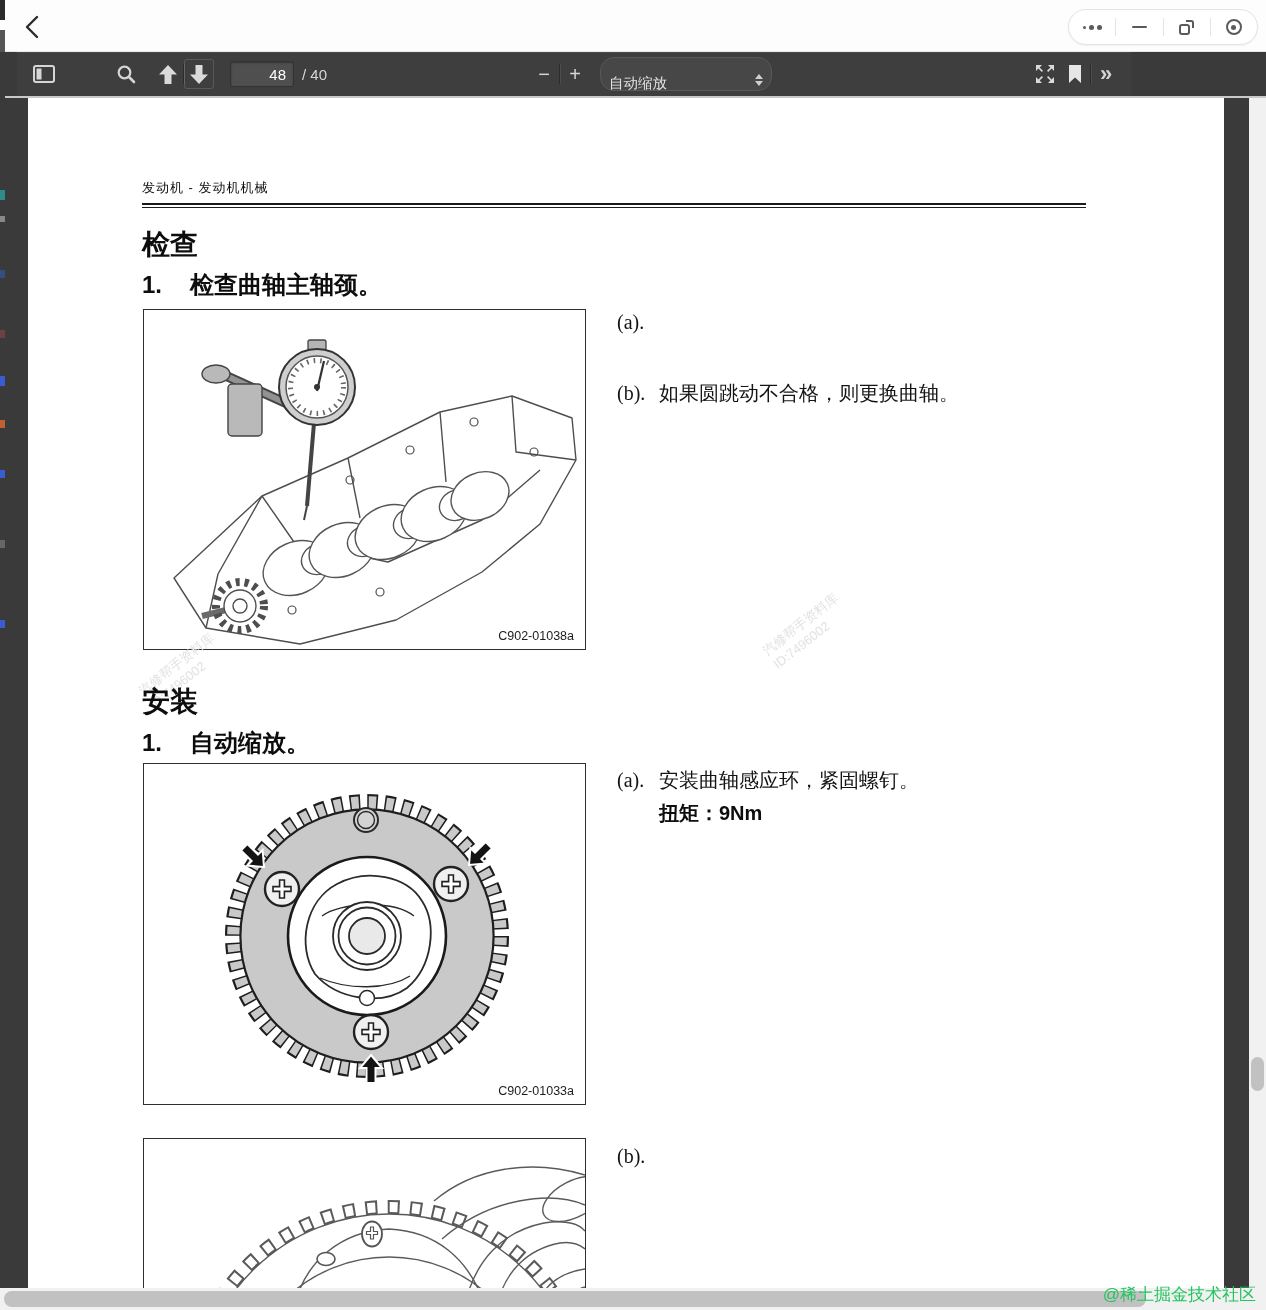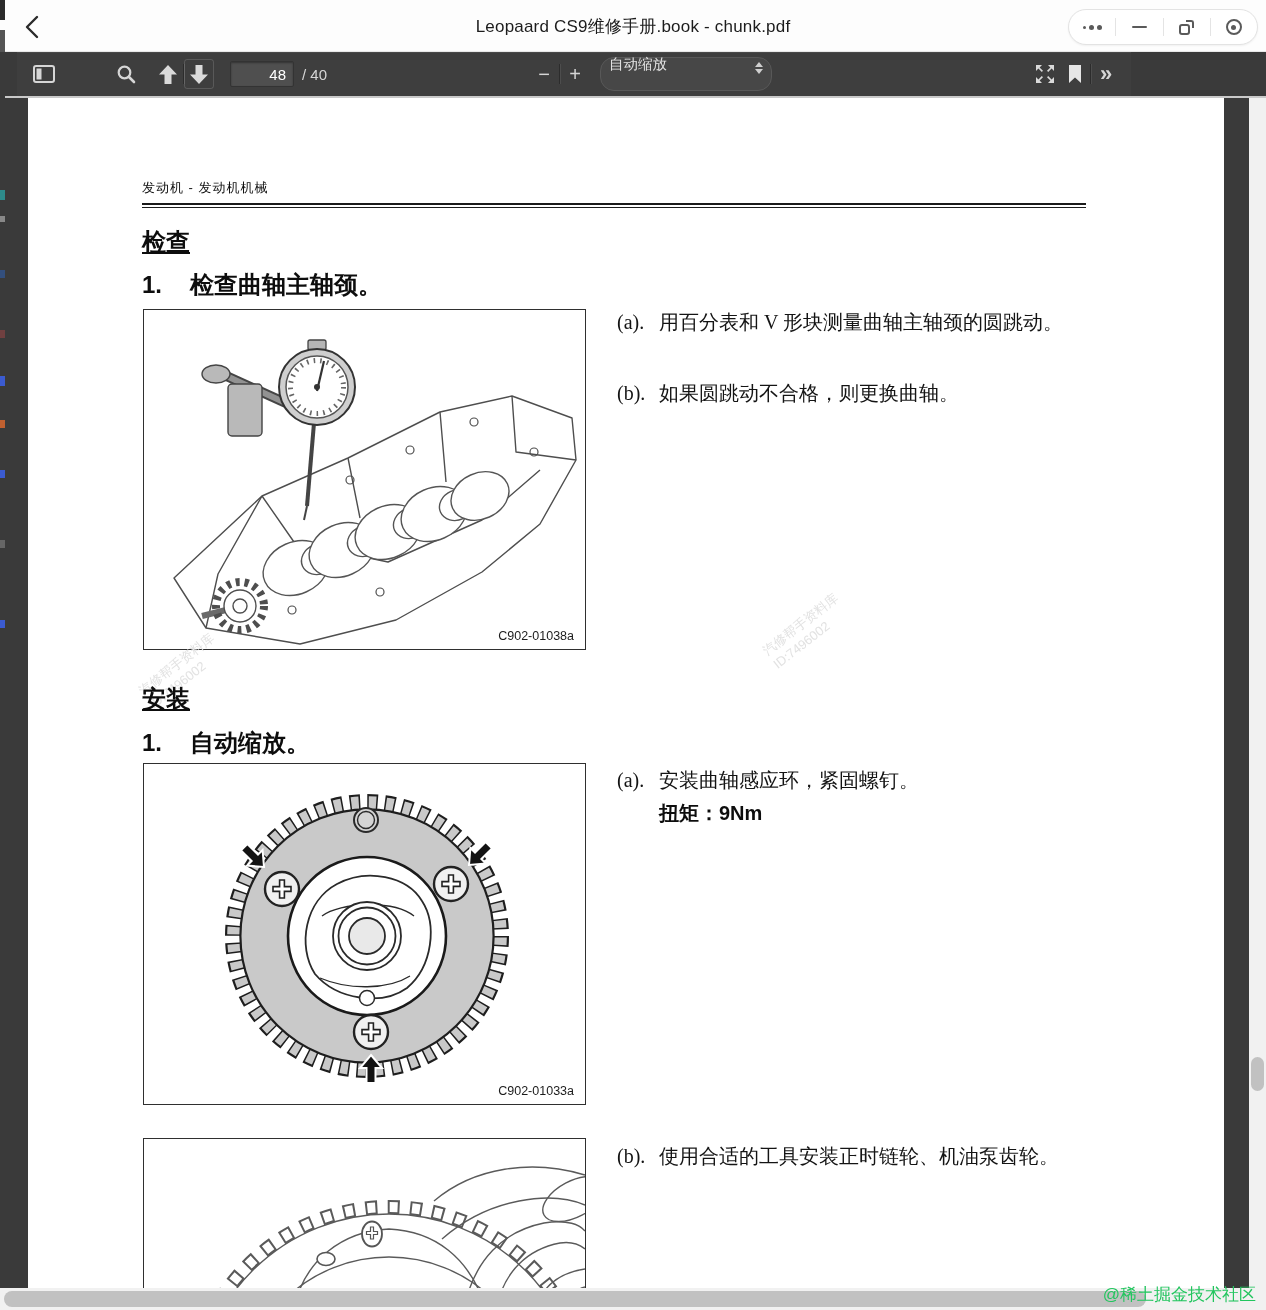--- a/index.html
+++ b/index.html
@@ -36,39 +36,39 @@
   .tb-abs { position:absolute; top:0; height:44px; display:flex; align-items:center; }
   .tb-btn { width:30px; height:30px; display:flex; align-items:center; justify-content:center;
     cursor:pointer; border-radius:2px; }
   .tb-sep { width:1px; height:20px; background:#2c2c2c; box-shadow:1px 0 0 rgba(255,255,255,.08); }
   .glyph { color:#d6d6d6; font-size:20px; line-height:1; }
   .page-input { width:64px; height:26px; background:#4f4f4f; border:1px solid #333;
     box-shadow:inset 0 1px 2px rgba(0,0,0,.35); color:#fff; font-size:15px; text-align:right;
     padding:0 7px; border-radius:2px; font-family:"Liberation Sans",sans-serif; }
   .page-total { color:#d6d6d6; font-size:15px; margin-left:8px; }
   .zoom-select { width:172px; height:28px; background:#474747; border:1px solid #585858;
-    border-radius:14px; display:flex; align-items:flex-end; cursor:pointer; padding:16px 8px; }
+    border-radius:14px; display:flex; align-items:flex-start; cursor:pointer; padding:16px 8px; }
   .zoom-select .val { color:#e3e3e3; font-size:14.5px; flex:1; }
   .spin { display:flex; flex-direction:column; gap:2px; }
   .spin i { width:0; height:0; border-left:4px solid transparent; border-right:4px solid transparent; }
   .spin .up { border-bottom:5px solid #cfcfcf; }
   .spin .dn { border-top:5px solid #cfcfcf; }
   .chev2 { color:#d6d6d6; font-size:22px; line-height:1; font-weight:bold; }
 
   
   .viewer { position:absolute; left:0; top:96px; width:1266px; height:1214px; background:#3a3a3a; }
   .viewer-topline { position:absolute; left:0; top:96px; width:1266px; height:2px; background:#c9c9c9; z-index:25; }
   .page { position:absolute; left:28px; top:98px; width:1196px; height:1212px; background:#fff;
     overflow:hidden; }
 
   
   .doc-head { position:absolute; left:114px; top:81px; font-size:13px; color:#111; letter-spacing:1px; }
   .doc-rule { position:absolute; left:114px; top:105px; width:944px; height:5px;
     border-top:2px solid #1b1b1b; border-bottom:1px solid #1b1b1b; }
-  .h2 { position:absolute; left:114px; font-size:24px; font-weight:bold; color:#0d0d0d;text-decoration:underline; }
+  .h2 { position:absolute; left:114px; font-size:28px; font-weight:bold; color:#0d0d0d; }
   .num-item { position:absolute; left:114px; font-size:24px; font-weight:bold; color:#0d0d0d; }
   .num-item .no { display:inline-block; width:48px; }
   .fig { position:absolute; left:115px; width:443px; background:#fff; border:1px solid #2f2f2f; }
   .step { position:absolute; left:589px; width:486px; font-family:"Liberation Serif","DejaVu Serif",serif;
     font-size:20px; line-height:33px; color:#141414; padding-left:42px; }
   .step .lbl { position:absolute; left:0; top:0; }
   .torque { position:absolute; left:631px; font-size:20px; font-weight:bold; color:#0d0d0d;
     font-family:"Liberation Sans","DejaVu Sans",sans-serif; }
   .wm { position:absolute; transform:rotate(-38deg); color:#e2e2e2; font-size:13px; line-height:17px;
     white-space:nowrap; }
@@ -86,21 +86,20 @@
 </style>
 </head>
 <body>
 
 <div class="titlebar">
   <div class="back-btn">
     <svg width="30" height="30" viewBox="0 0 30 30">
       <polyline points="19,5 9,15 19,25" fill="none" stroke="#2b2b2b" stroke-width="2.4" stroke-linecap="round" stroke-linejoin="round"></polyline>
     </svg>
   </div>
-  <div class="win-title">Leopaard CS9维修手册.book - chunk.pdf</div>
   <div class="capsule">
     <div class="cell">
       <span class="dots">
           <i class="d1"></i>
           <i class="d2"></i>
           <i class="d2"></i>
         </span>
     </div>
     <div class="sep"></div>
     <div class="cell">
@@ -256,21 +255,21 @@
         <circle cx="173" cy="77" r="31" fill="#fff" stroke="#555" stroke-width="1.5"></circle>
         <circle cx="173" cy="77" r="26.5" fill="none" stroke="#666" stroke-width="5" stroke-dasharray="1.6 5.1"></circle>
         <line x1="173" y1="81" x2="180" y2="51" stroke="#333" stroke-width="2.2"></line>
         <circle cx="173" cy="77" r="3" fill="#333"></circle>
       </g>
       <text x="430" y="330" text-anchor="end" font-size="12.5" fill="#1c1c1c" font-family="Liberation Sans, sans-serif">C902-01038a</text>
     </svg>
   </div>
 
   <div class="step" style="top:208px;">
-    <span class="lbl">(a).</span><span>用百分表和 V 形块测量曲轴主轴颈的圆跳动。</span>
+    <span class="lbl">(a).</span>
   </div>
   <div class="step" style="top:279px;">
     <span class="lbl">(b).</span><span>如果圆跳动不合格，则更换曲轴。</span>
   </div>
 
   <div class="wm" style="left:108px; top:556px;">
     <div>汽修帮手资料库</div>
     <div>ID:7496002</div>
   </div>
   <div class="wm" style="left:732px; top:516px;">
@@ -325,21 +324,21 @@
       <text x="430" y="331" text-anchor="end" font-size="12.5" fill="#1c1c1c" font-family="Liberation Sans, sans-serif">C902-01033a</text>
     </svg>
   </div>
 
   <div class="step" style="top:666px;">
     <span class="lbl">(a).</span><span>安装曲轴感应环，紧固螺钉。</span>
   </div>
   <div class="torque" style="top:702px;">扭矩：9Nm</div>
 
   <div class="step" style="top:1042px;">
-    <span class="lbl">(b).</span><span>使用合适的工具安装正时链轮、机油泵齿轮。</span>
+    <span class="lbl">(b).</span>
   </div>
 
   <div class="fig" style="top:1040px; height:172px; border-bottom:none;">
     <svg width="441" height="171" viewBox="0 0 441 171">
       <g fill="none" stroke="#5a5a5a">
         <circle cx="245" cy="268" r="200" stroke-width="14" stroke-dasharray="12 10.4"></circle>
         <circle cx="245" cy="268" r="200" stroke="#ffffff" stroke-width="10" stroke-dasharray="8 14.4" stroke-dashoffset="-2"></circle>
         <circle cx="245" cy="268" r="193" stroke-width="1.4"></circle>
         <circle cx="245" cy="268" r="150" stroke-width="1.4"></circle>
         <path d="M150,170 C160,120 200,92 245,90 C290,92 326,118 342,170" stroke-width="1.4"></path>

